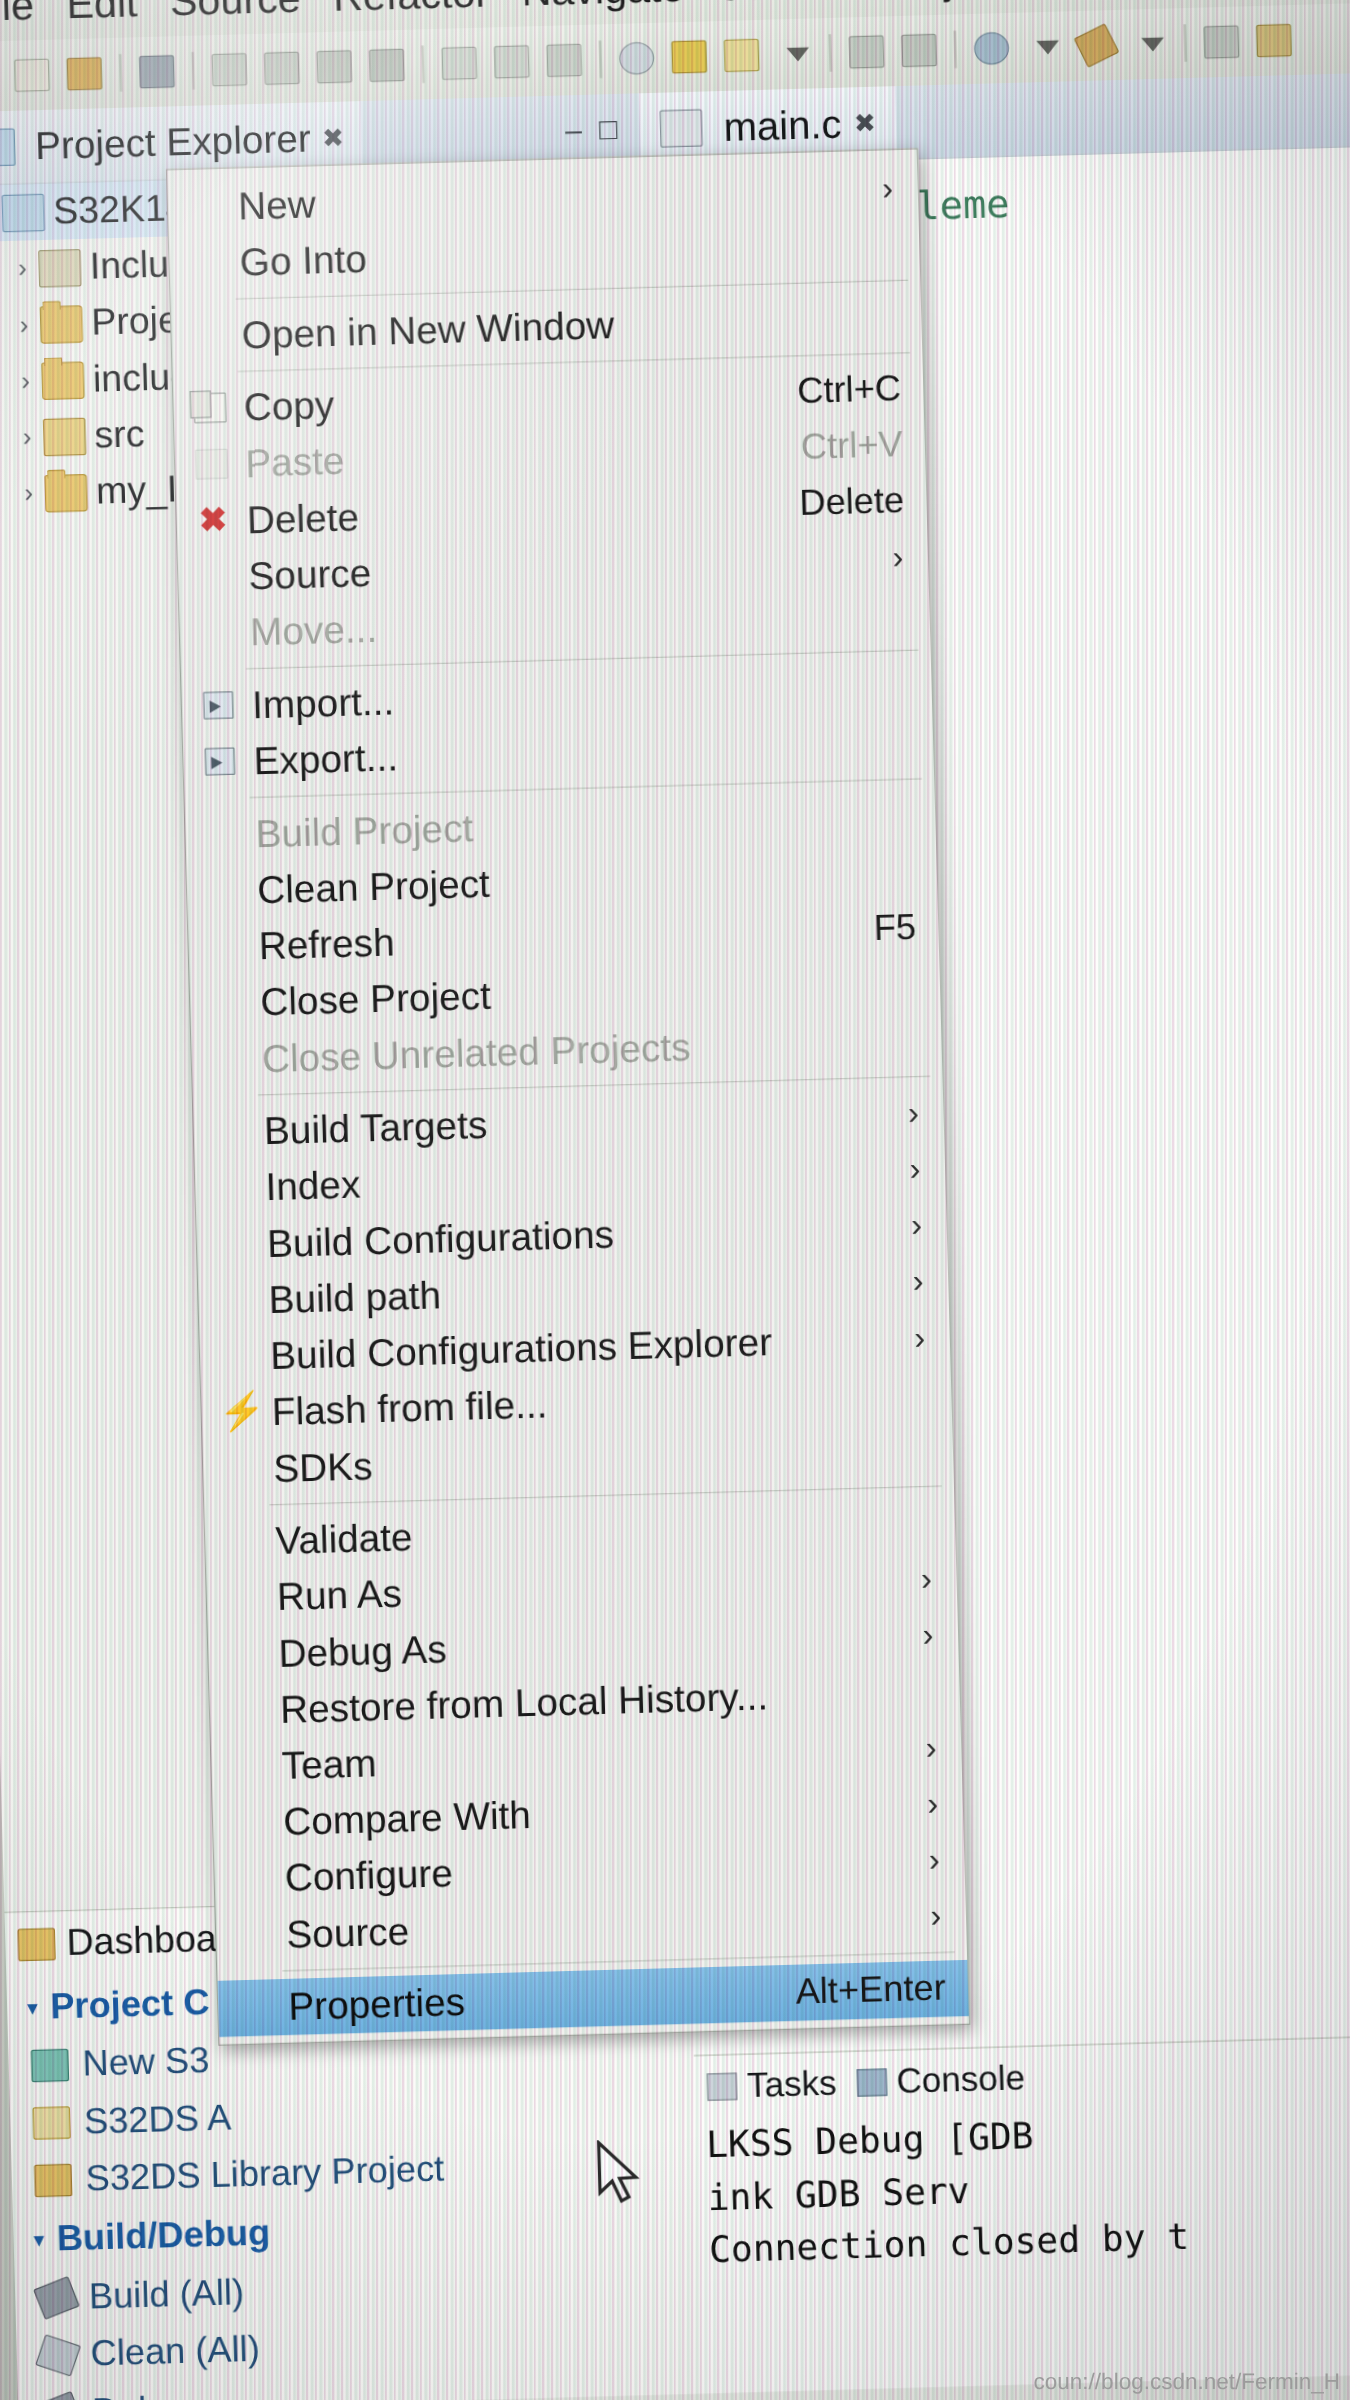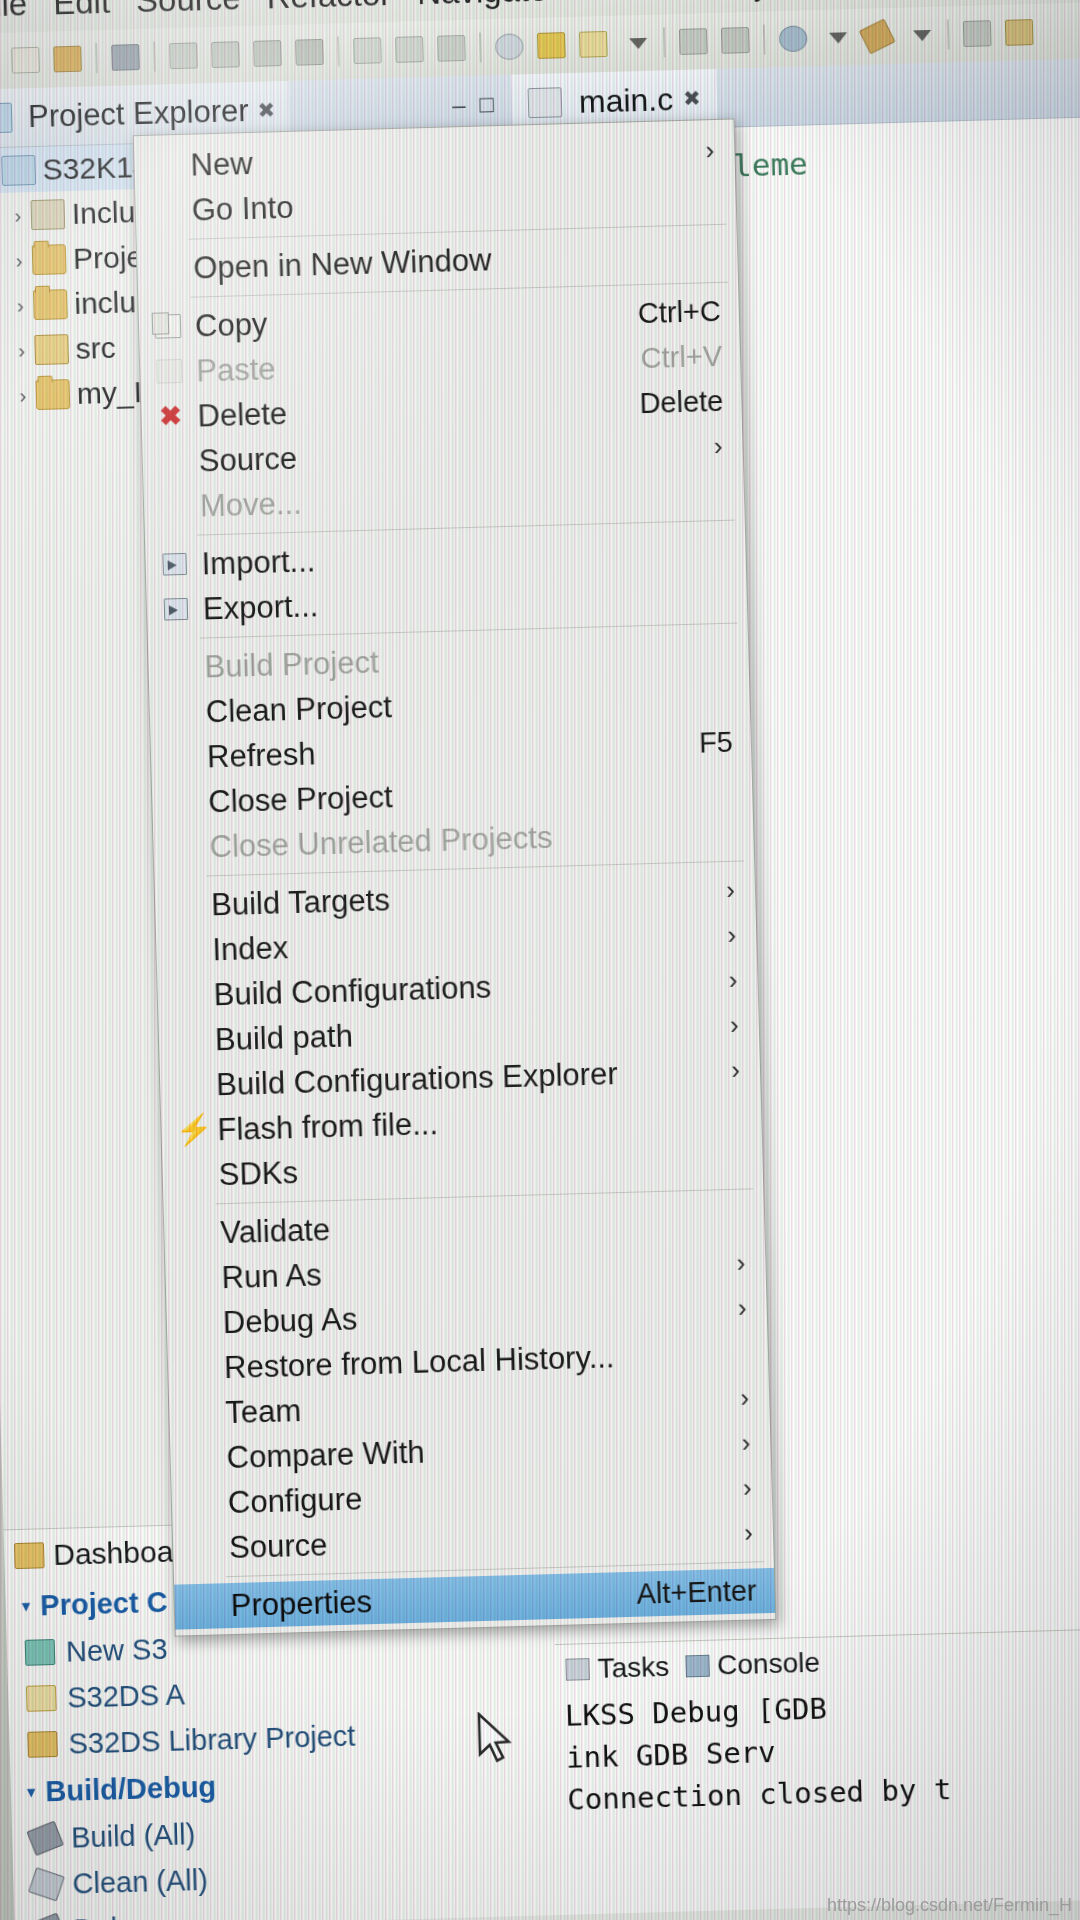--- a/index.html
+++ b/index.html
@@ -561,14 +561,14 @@
 
   <svg id="cursor" width="40" height="54" viewBox="0 0 20 27">
     <path d="M1,1 L1,21 L6,16.5 L9.5,24.5 L12.5,23 L9,15.5 L15.5,15.2 Z" fill="#ffffff" stroke="#2b2b2b" stroke-width="1.3"></path>
   </svg>
 
  </div>
 
  <div id="glare"></div>
  <div id="moire"></div>
  <div id="vignette"></div>
- <div id="wm">https://blog.csdn.net/Fermin_H</div>
+ <div id="wm">coun://blog.csdn.net/Fermin_H</div>
 </div>
 
 </body></html>

